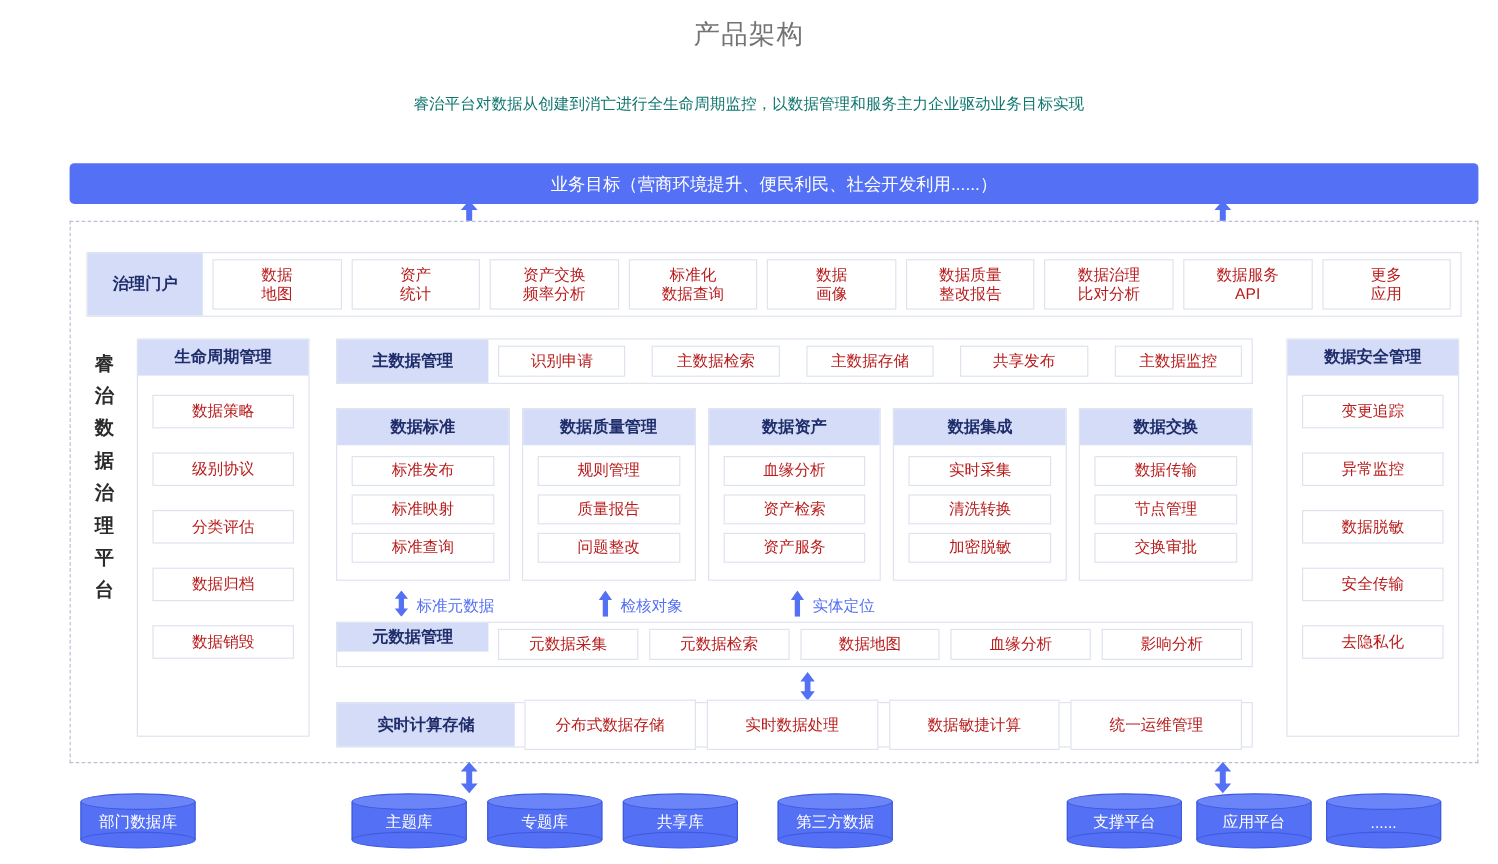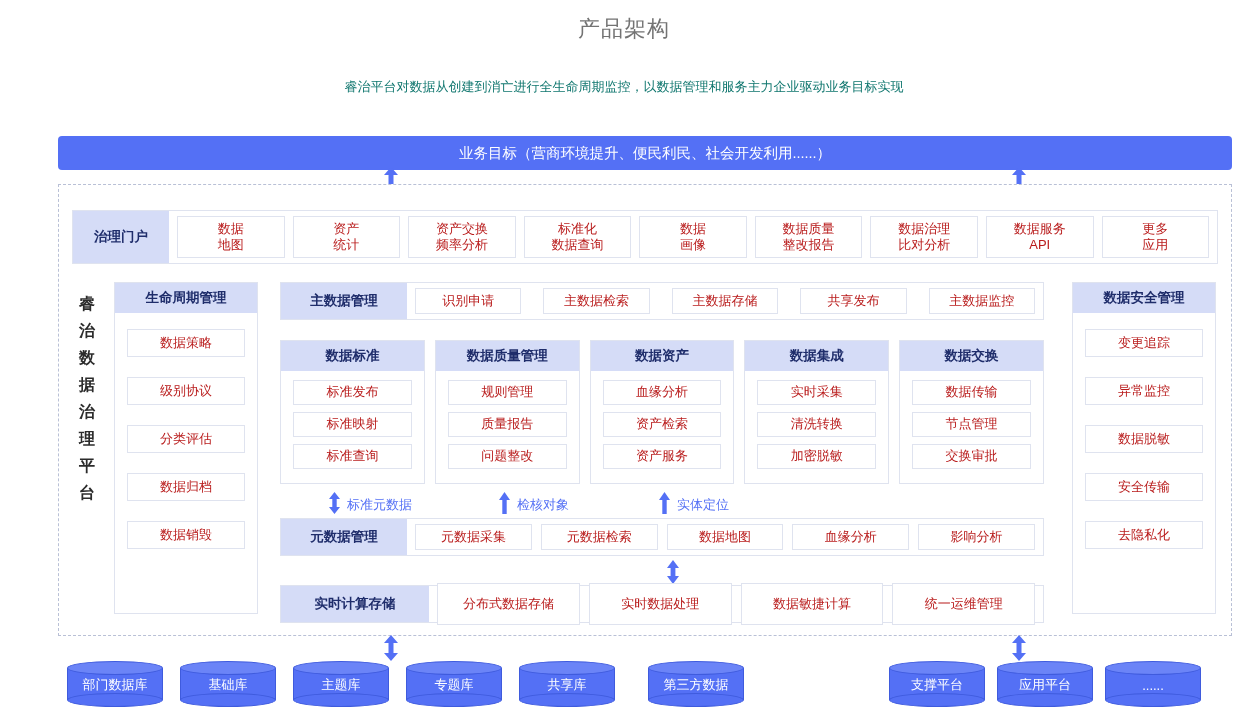--- a/index.html
+++ b/index.html
@@ -106,21 +106,21 @@
   .arrowstrip {
     position: absolute; left: 280px; top: 492px; width: 764px; height: 24px;
   }
   .arrowlbl {
     position: absolute; display: flex; align-items: center; gap: 6px;
     font-size: 13px; color: #5470f5;
   }
 
   
   .meta { left: 280px; top: 518px; width: 764px; height: 38px; }
-  .meta-label { position: absolute; left: 0; top: 0; width: 126px; height: 36px; }
+  .meta-label { position: absolute; left: 0; top: 0; width: 126px; height: 24px; }
   .meta-items {
     position: absolute; left: 126px; top: 0; right: 0; height: 36px;
     display: flex; align-items: center; gap: 9px; padding: 0 8px;
   }
   .meta-items .cell { flex: 1; height: 26px; }
 
   
   .rt { left: 280px; top: 585px; width: 764px; height: 38px; }
   .rt-label { position: absolute; left: 0; top: 0; width: 148px; height: 36px; }
   .rt-items {
@@ -371,26 +371,20 @@
         <path d="M10 1 L17 9 L12.5 9 L12.5 19 L17 19 L10 27 L3 19 L7.5 19 L7.5 9 L3 9 Z" fill="#5470f5"></path>
       </svg>
   </div>
 
   <div class="cyl" style="left:67px; top:661px;">
     <div class="body"></div>
     <div class="bot"></div>
     <div class="top"></div>
     <div class="lbl">部门数据库</div>
   </div>
-  <div class="cyl" style="left:180px; top:661px;">
-    <div class="body"></div>
-    <div class="bot"></div>
-    <div class="top"></div>
-    <div class="lbl">基础库</div>
-  </div>
   <div class="cyl" style="left:293px; top:661px;">
     <div class="body"></div>
     <div class="bot"></div>
     <div class="top"></div>
     <div class="lbl">主题库</div>
   </div>
   <div class="cyl" style="left:406px; top:661px;">
     <div class="body"></div>
     <div class="bot"></div>
     <div class="top"></div>

